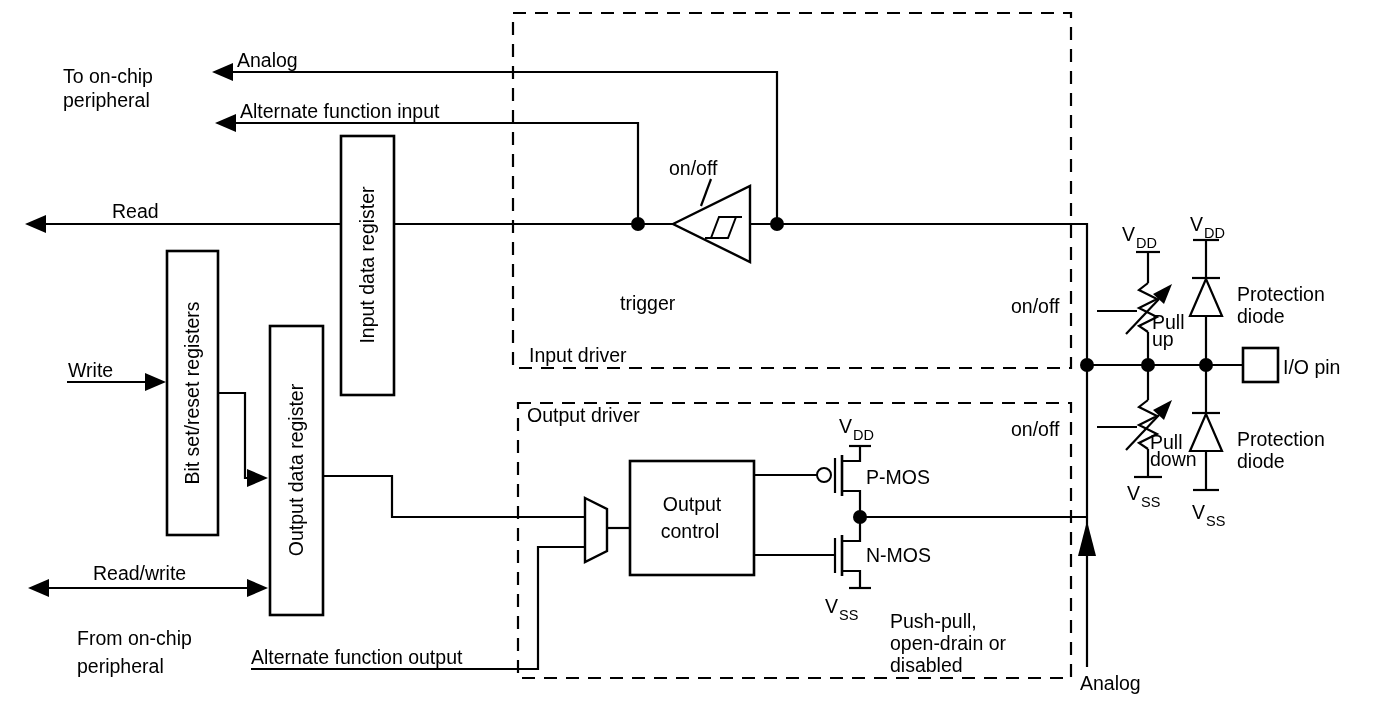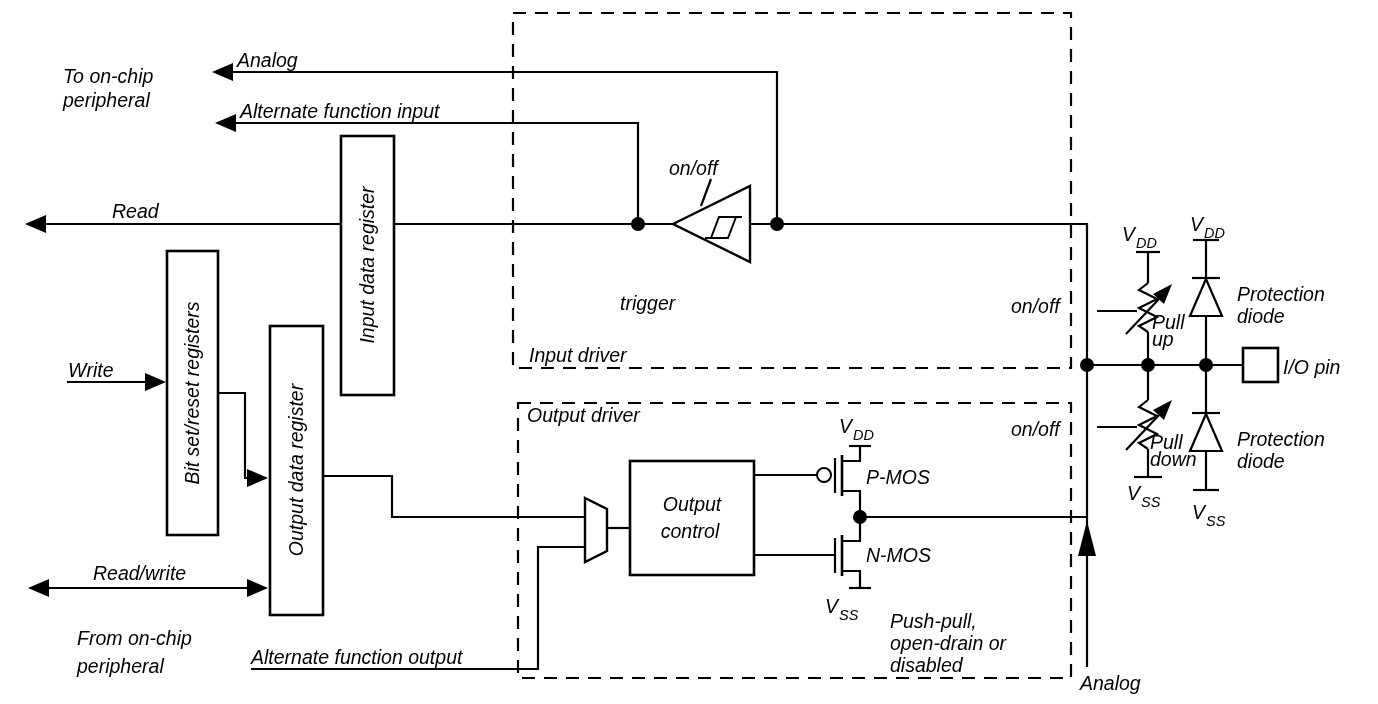--- a/index.html
+++ b/index.html
@@ -1,16 +1,16 @@
 <!DOCTYPE html>
 <html><head>
 <meta charset="utf-8">
 <style>
   html,body{margin:0;padding:0;background:#ffffff;}
-  .stage{width:1378px;height:704px;position:relative;background:#ffffff;font-style:italic;}
+  .stage{width:1378px;height:704px;position:relative;background:#ffffff;}
   svg{display:block;}
   text{font-family:"Liberation Sans","DejaVu Sans",sans-serif;font-size:19.5px;fill:#000;}
   text.sub{font-size:14.5px;}
   .ln{stroke:#000;stroke-width:2.2;fill:none;}
   .ln-thick{stroke:#000;stroke-width:2.6;fill:none;}
   .dashed{stroke:#000;stroke-width:2.2;fill:none;stroke-dasharray:13 9;}
   .whitebox{fill:#ffffff;stroke:#000;stroke-width:2.6;}
   .blackfill{fill:#000;stroke:none;}
   .vtext{text-anchor:middle;}
 </style>

